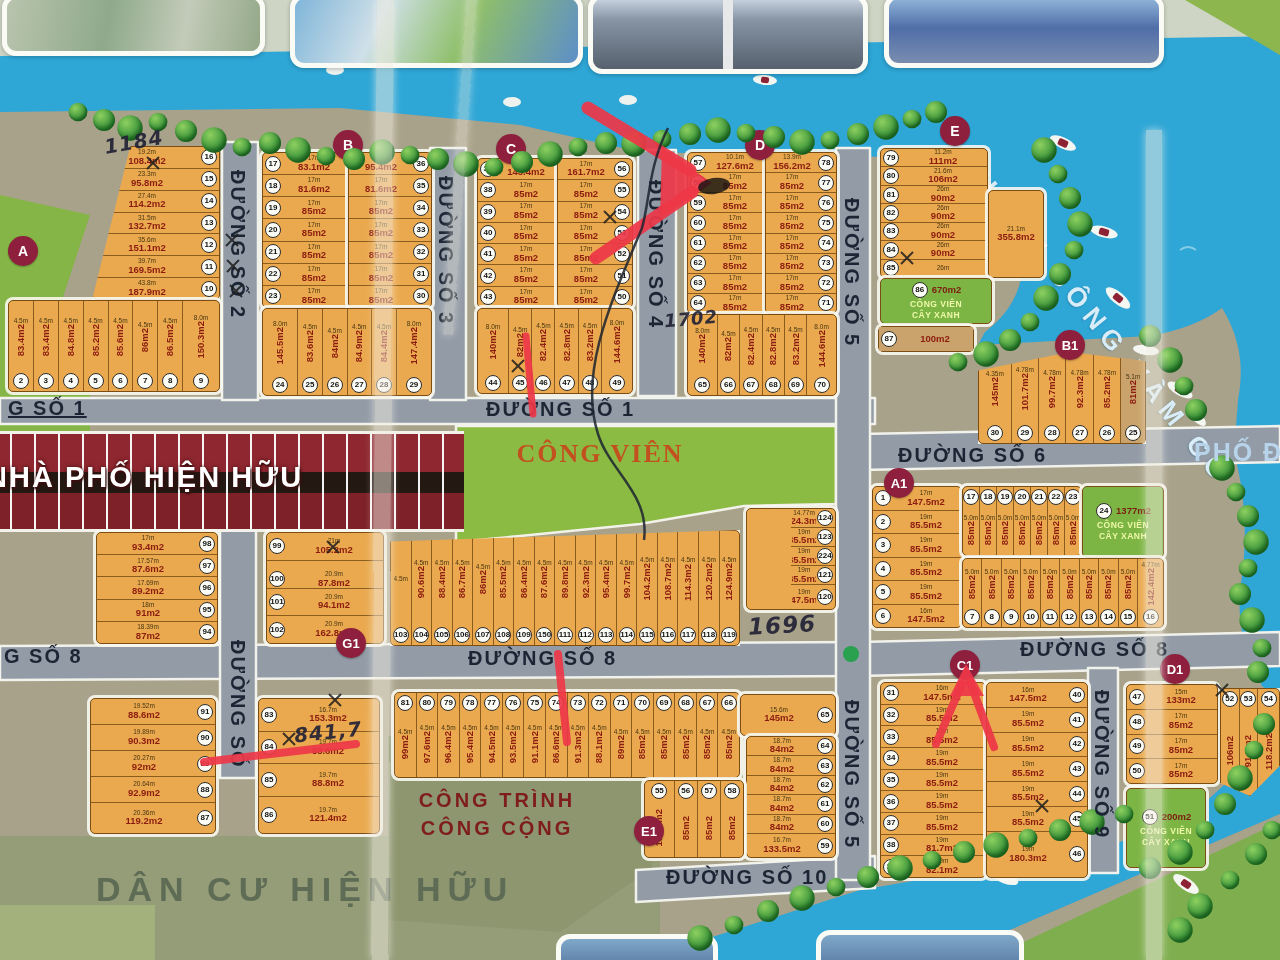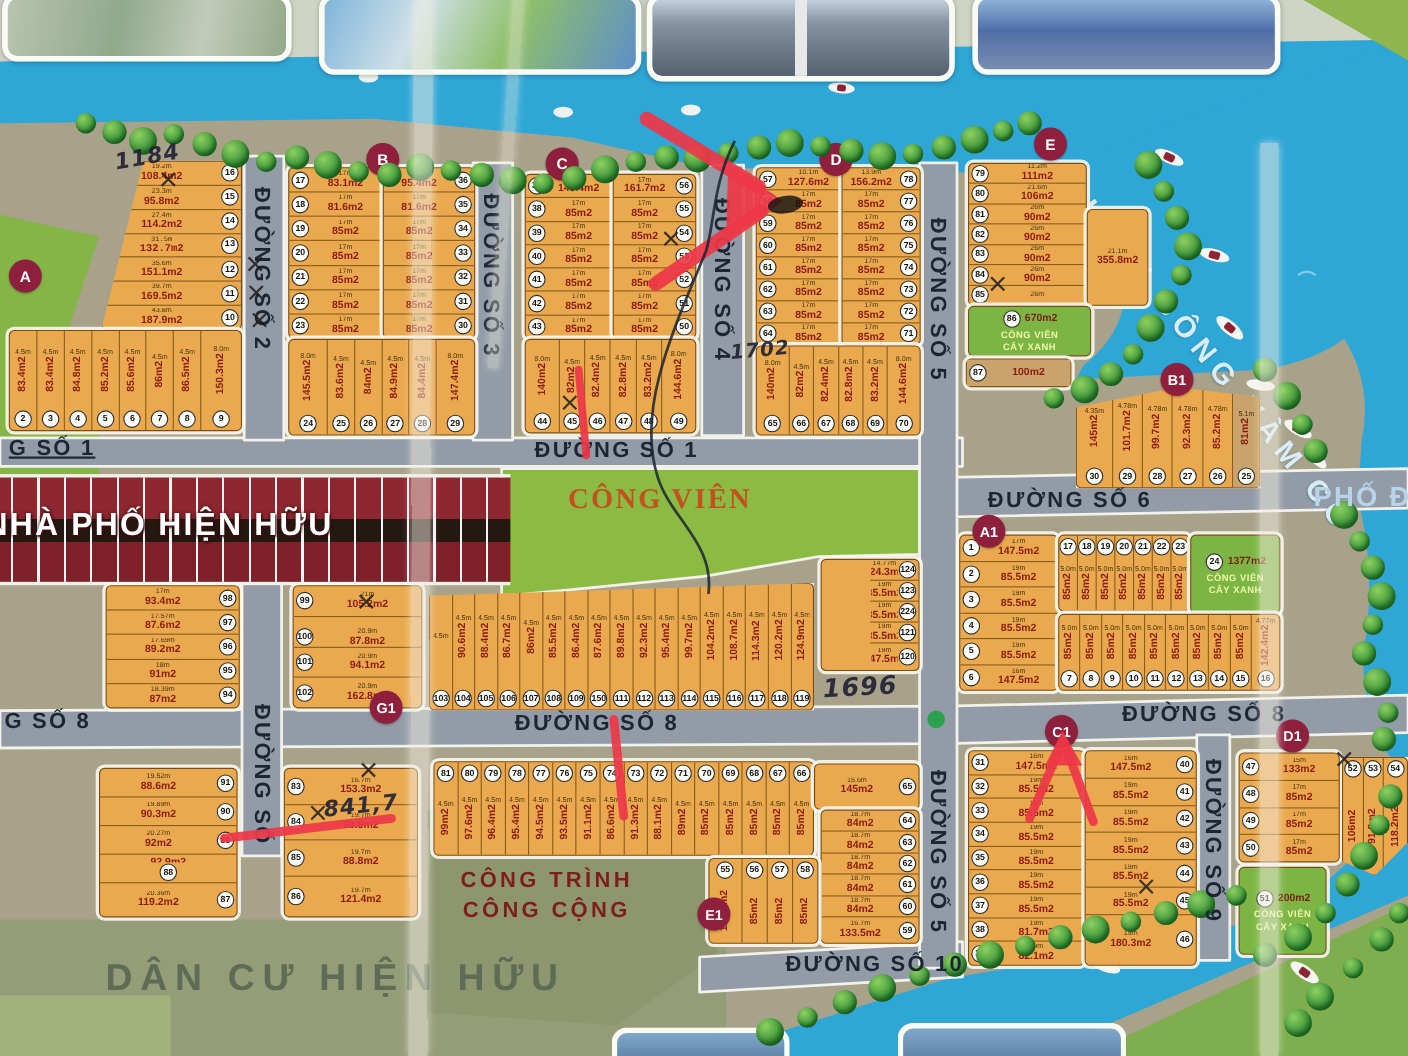--- a/index.html
+++ b/index.html
@@ -278,21 +278,21 @@
           </div>
           <span class="pnum">15</span>
         </div>
         <div class="plot" style="flex-grow: 1;">
           <div class="pmid">
             <span class="pdim">27.4m</span>
             <span class="parea">114.2m2</span>
           </div>
           <span class="pnum">14</span>
         </div>
-        <div class="plot" style="flex-grow: 1; font-family: Liberation Mono, monospace;">
+        <div class="plot" style="flex-grow: 1;">
           <div class="pmid">
             <span class="pdim">31.5m</span>
             <span class="parea">132.7m2</span>
           </div>
           <span class="pnum">13</span>
         </div>
         <div class="plot" style="flex-grow: 1;">
           <div class="pmid">
             <span class="pdim">35.6m</span>
             <span class="parea">151.1m2</span>
@@ -1364,21 +1364,21 @@
           </div>
           <span class="pnum">90</span>
         </div>
         <div class="plot" style="flex-grow: 1;">
           <div class="pmid">
             <span class="pdim">20.27m</span>
             <span class="parea">92m2</span>
           </div>
           <span class="pnum">89</span>
         </div>
-        <div class="plot" style="flex-grow: 1; flex-direction: column;">
+        <div class="plot" style="flex-grow: 1;">
           <div class="pmid">
             <span class="pdim">20.64m</span>
             <span class="parea">92.9m2</span>
           </div>
           <span class="pnum">88</span>
         </div>
         <div class="plot" style="flex-grow: 1.2;">
           <div class="pmid">
             <span class="pdim">20.36m</span>
             <span class="parea">119.2m2</span>
@@ -1795,21 +1795,21 @@
       <div class="street vert" style="left: 644px; top: 180px;">ĐƯỜNG SỐ 4</div>
       <div class="street vert" style="left: 840px; top: 198px;">ĐƯỜNG SỐ 5</div>
       <div class="street vert" style="left: 840px; top: 700px;">ĐƯỜNG SỐ 5</div>
       <div class="street" style="left: 898px; top: 444px;">ĐƯỜNG SỐ 6</div>
       <div class="street lightblue" style="left: 1194px; top: 438px;">PHỐ ĐI</div>
       <div class="street vert" style="left: 226px; top: 640px;">ĐƯỜNG SỐ</div>
       <div class="street" style="left: 4px; top: 645px;">G SỐ 8</div>
       <div class="street" style="left: 468px; top: 647px;">ĐƯỜNG SỐ 8</div>
       <div class="street" style="left: 1020px; top: 638px;">ĐƯỜNG SỐ 8</div>
       <div class="street vert" style="left: 1090px; top: 690px;">ĐƯỜNG SỐ 9</div>
-      <div class="street" style="left: 666px; top: 866px; margin-left: 48px;">ĐƯỜNG SỐ 10</div>
+      <div class="street" style="left: 666px; top: 866px;">ĐƯỜNG SỐ 10</div>
     </div>
 
   <div class="tape" style="left:374px;top:0;width:17px;height:960px;transform:rotate(.3deg);"></div>
   <div class="tape" style="left:1146px;top:130px;width:16px;height:830px;"></div>
   <div class="tape" style="left:455px;top:-10px;width:10px;height:345px;transform:rotate(4deg);opacity:.7;"></div>
 
   <svg id="overlay" width="1280" height="960">
     <g stroke="#ee3748" stroke-linecap="round" opacity=".92" fill="none">
       <path d="M588,108 L690,170" stroke-width="13"></path>
       <path d="M596,258 L692,192" stroke-width="13"></path>

